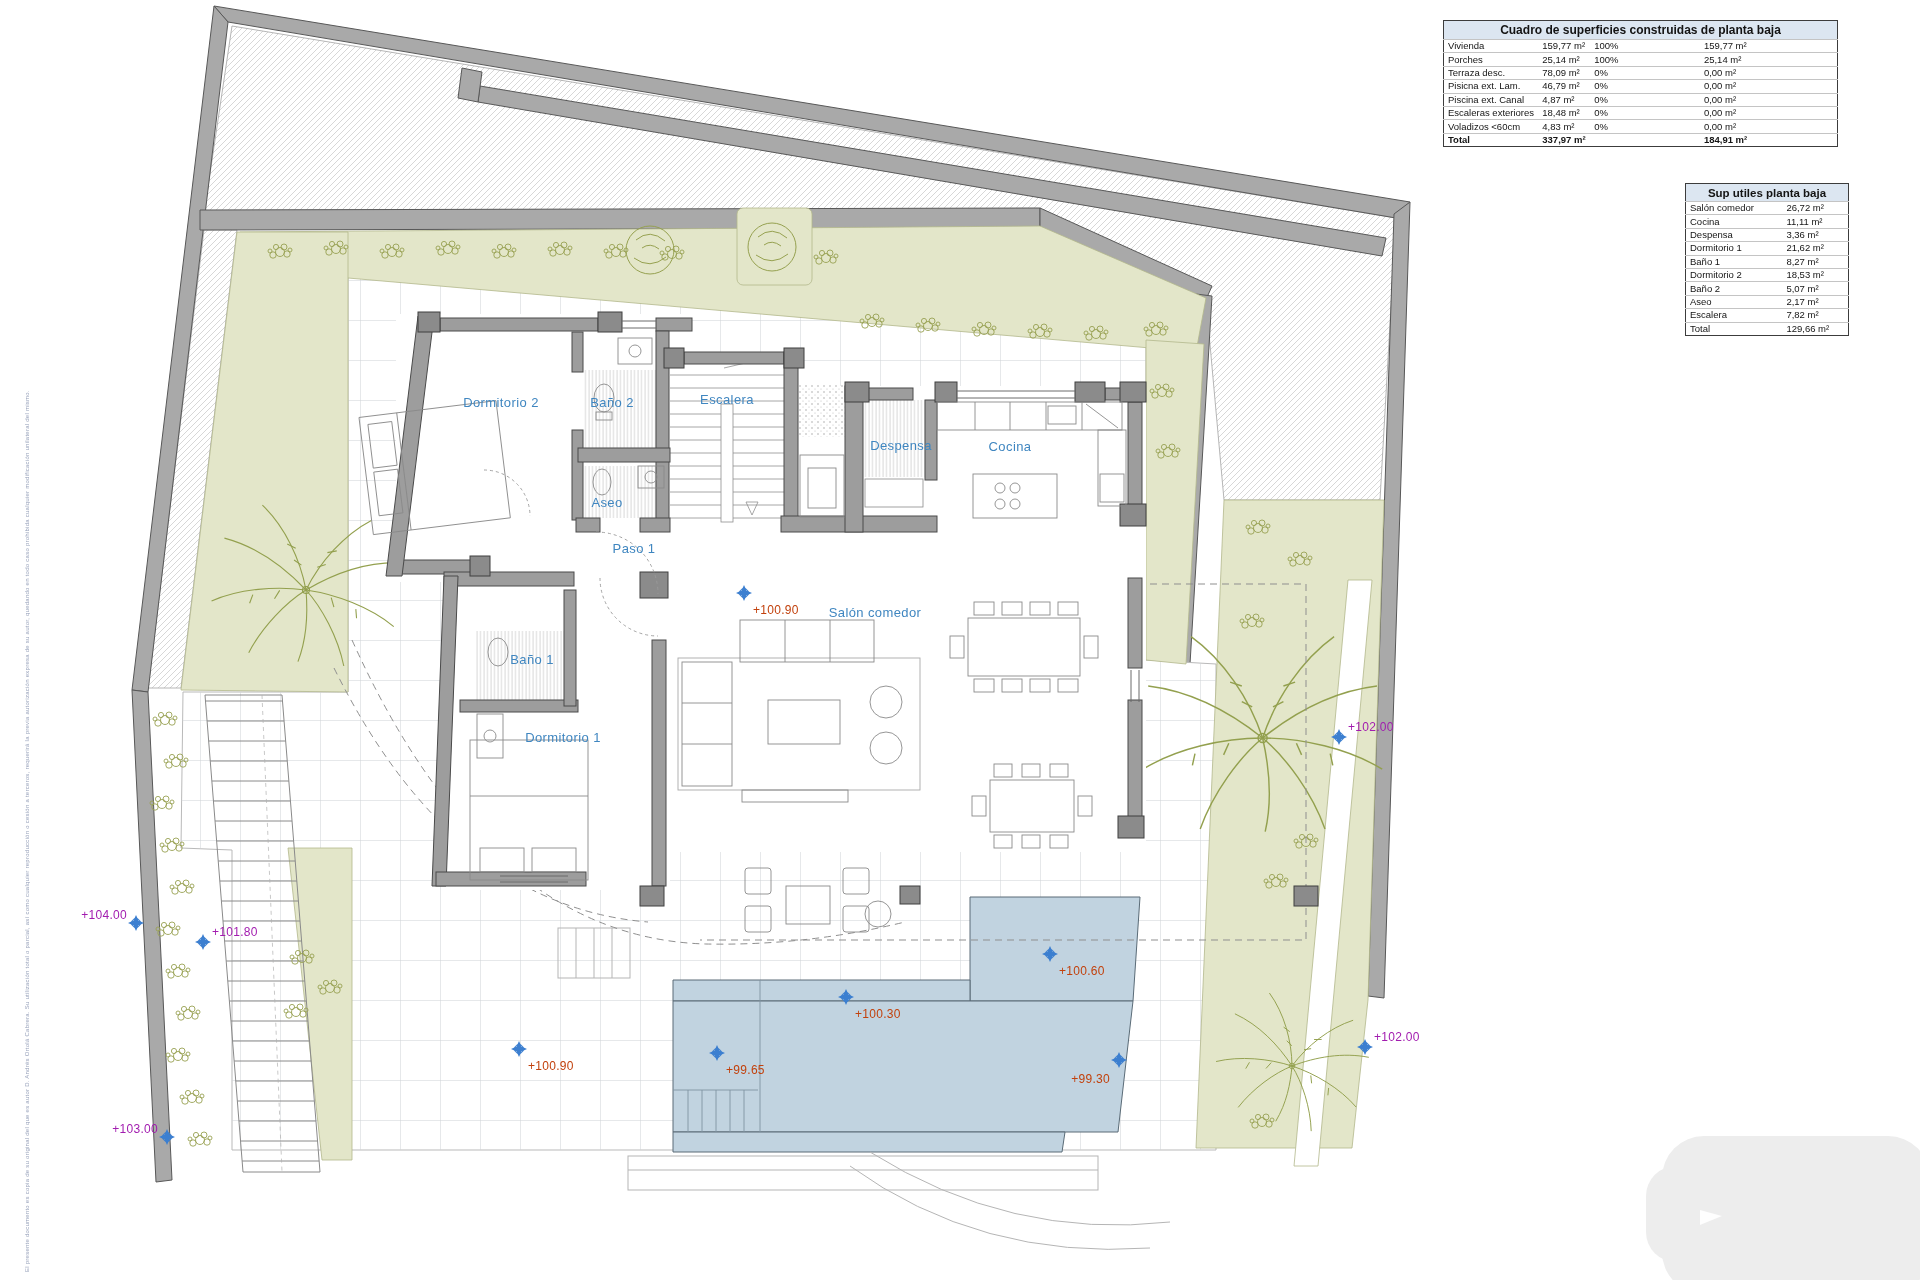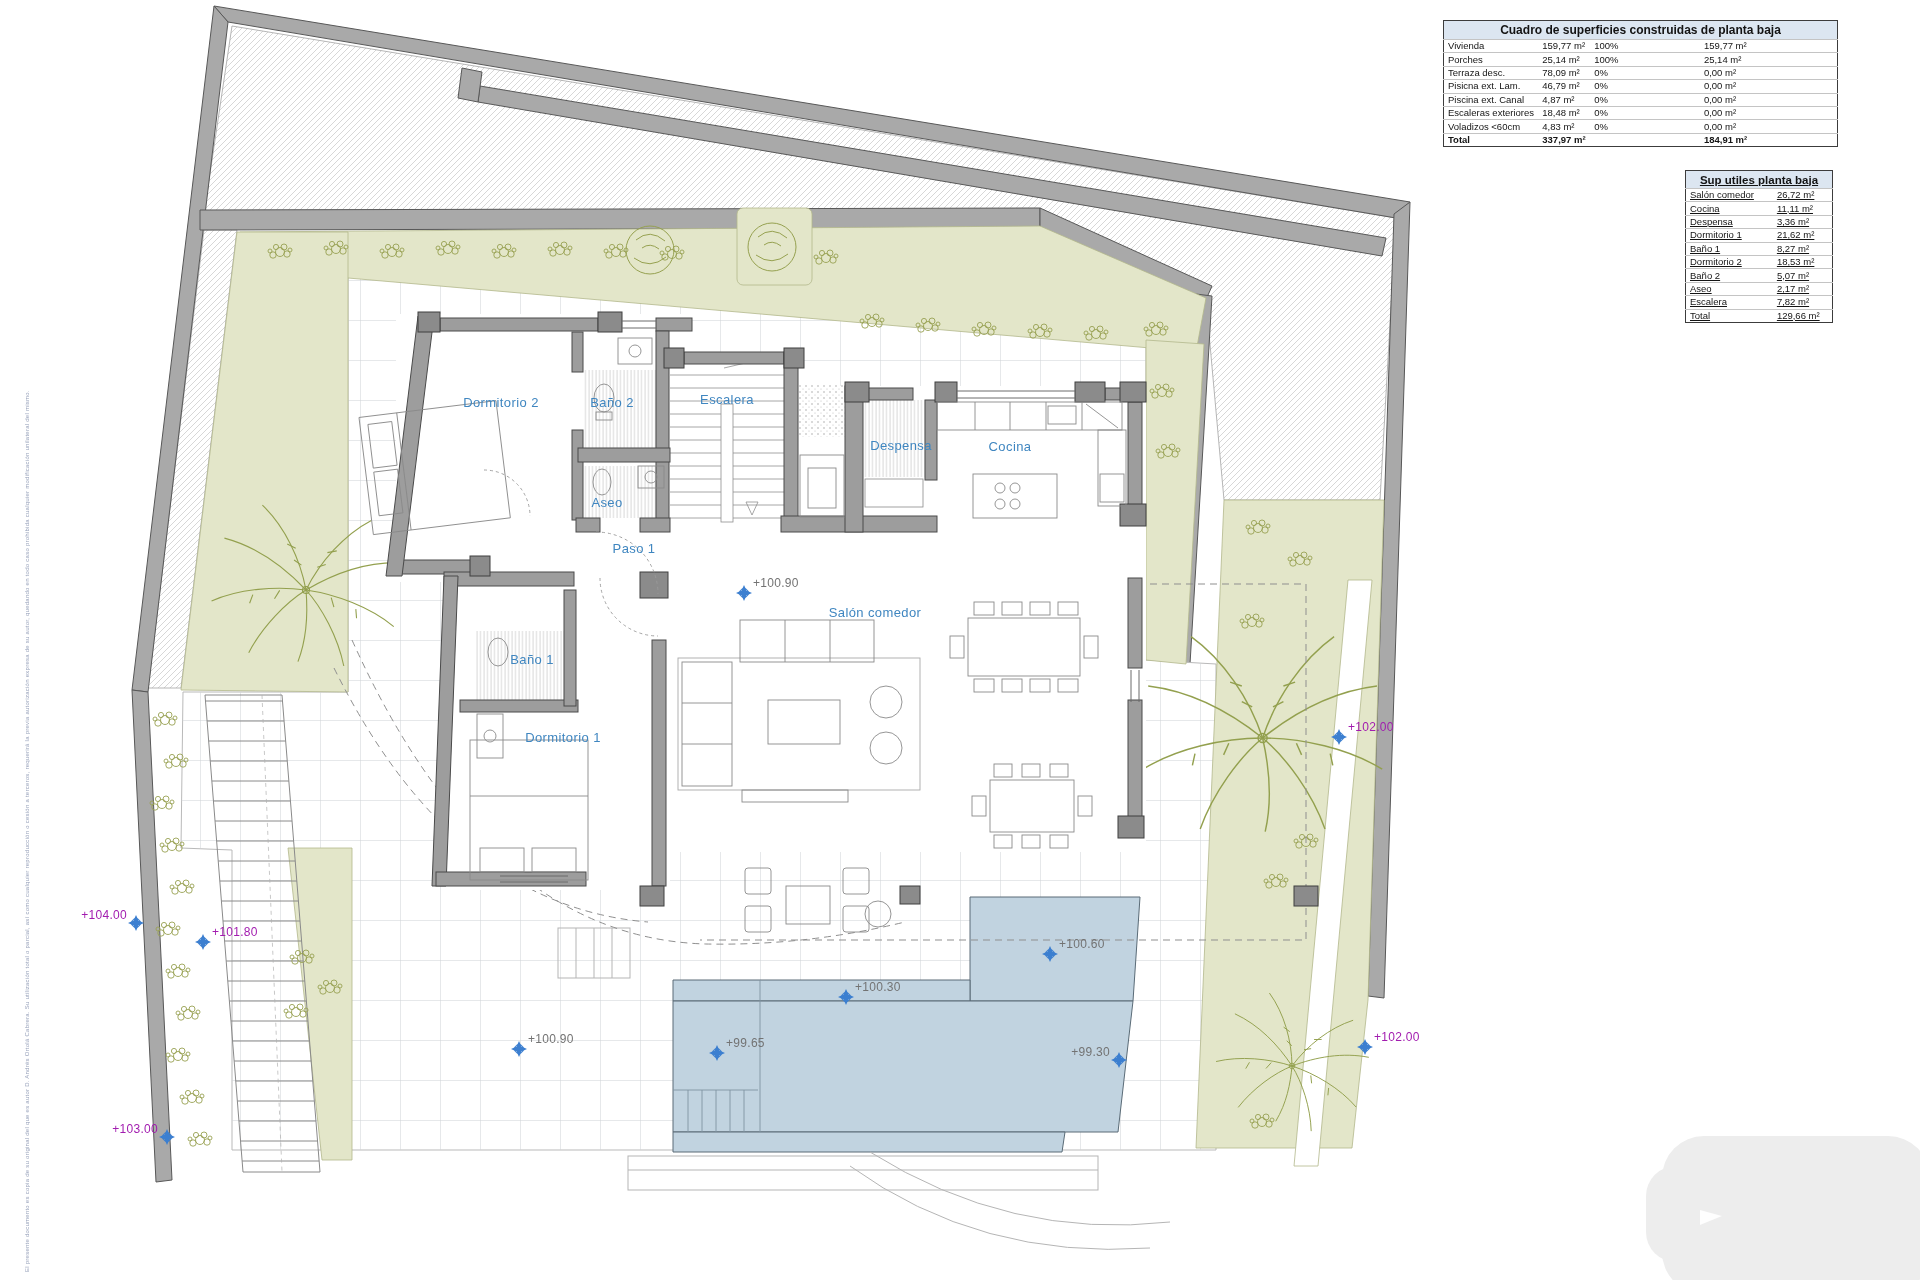--- a/index.html
+++ b/index.html
@@ -9,25 +9,25 @@
   
   .rlabel{position:absolute;transform:translate(-50%,-50%);color:#3f86c0;font-size:13px;
           letter-spacing:.4px;white-space:nowrap;}
   
   .marker{position:absolute;width:16px;height:16px;}
   .marker svg{display:block;overflow:visible;}
   .mtext{position:absolute;white-space:nowrap;font-size:12px;letter-spacing:.3px;}
   .mt-right{left:17px;top:-9px;}
   .mt-left{right:17px;top:-7px;}
   .teal{color:#a21caf;}
-  .blue{color:#737373;}
+  .blue{color:#c2410c;margin-top:27px;}
   
   table{border-collapse:collapse;background:#fff;color:#141414;border-radius:31px;}
   .t1{position:absolute;left:1443px;top:20px;width:395px;border:1.4px solid #3c3c3c;font-size:9.5px;}
-  .t2{position:absolute;left:1685px;top:170px;width:148px;border:1.4px solid #3c3c3c;font-size:9.5px;text-decoration:underline;}
+  .t2{position:absolute;left:1685px;top:183px;width:164px;border:1.4px solid #3c3c3c;font-size:9.5px;}
   .ttl{background:#dce6f1;font-weight:bold;text-align:center;border-bottom:1.4px solid #3c3c3c;}
   .t1 .ttl{font-size:12px;height:18px;}
   .t2 .ttl{font-size:11.5px;height:17px;}
   .t1 td,.t2 td{padding:0 4px;height:12.4px;line-height:12px;border-bottom:.5px solid #c4c4c4;}
   .t1 .hdr td{border-bottom:1.3px solid #3c3c3c;text-align:center;}
   .num{text-align:left;margin-top:21px;}
   .totrow td{border-top:1.3px solid #3c3c3c;border-bottom:none;font-weight:bold;}
   .t2 .totrow td{font-weight:normal;}
   
   .copyright{position:absolute;left:24px;top:1272px;transform:rotate(-90deg);transform-origin:0 0;

